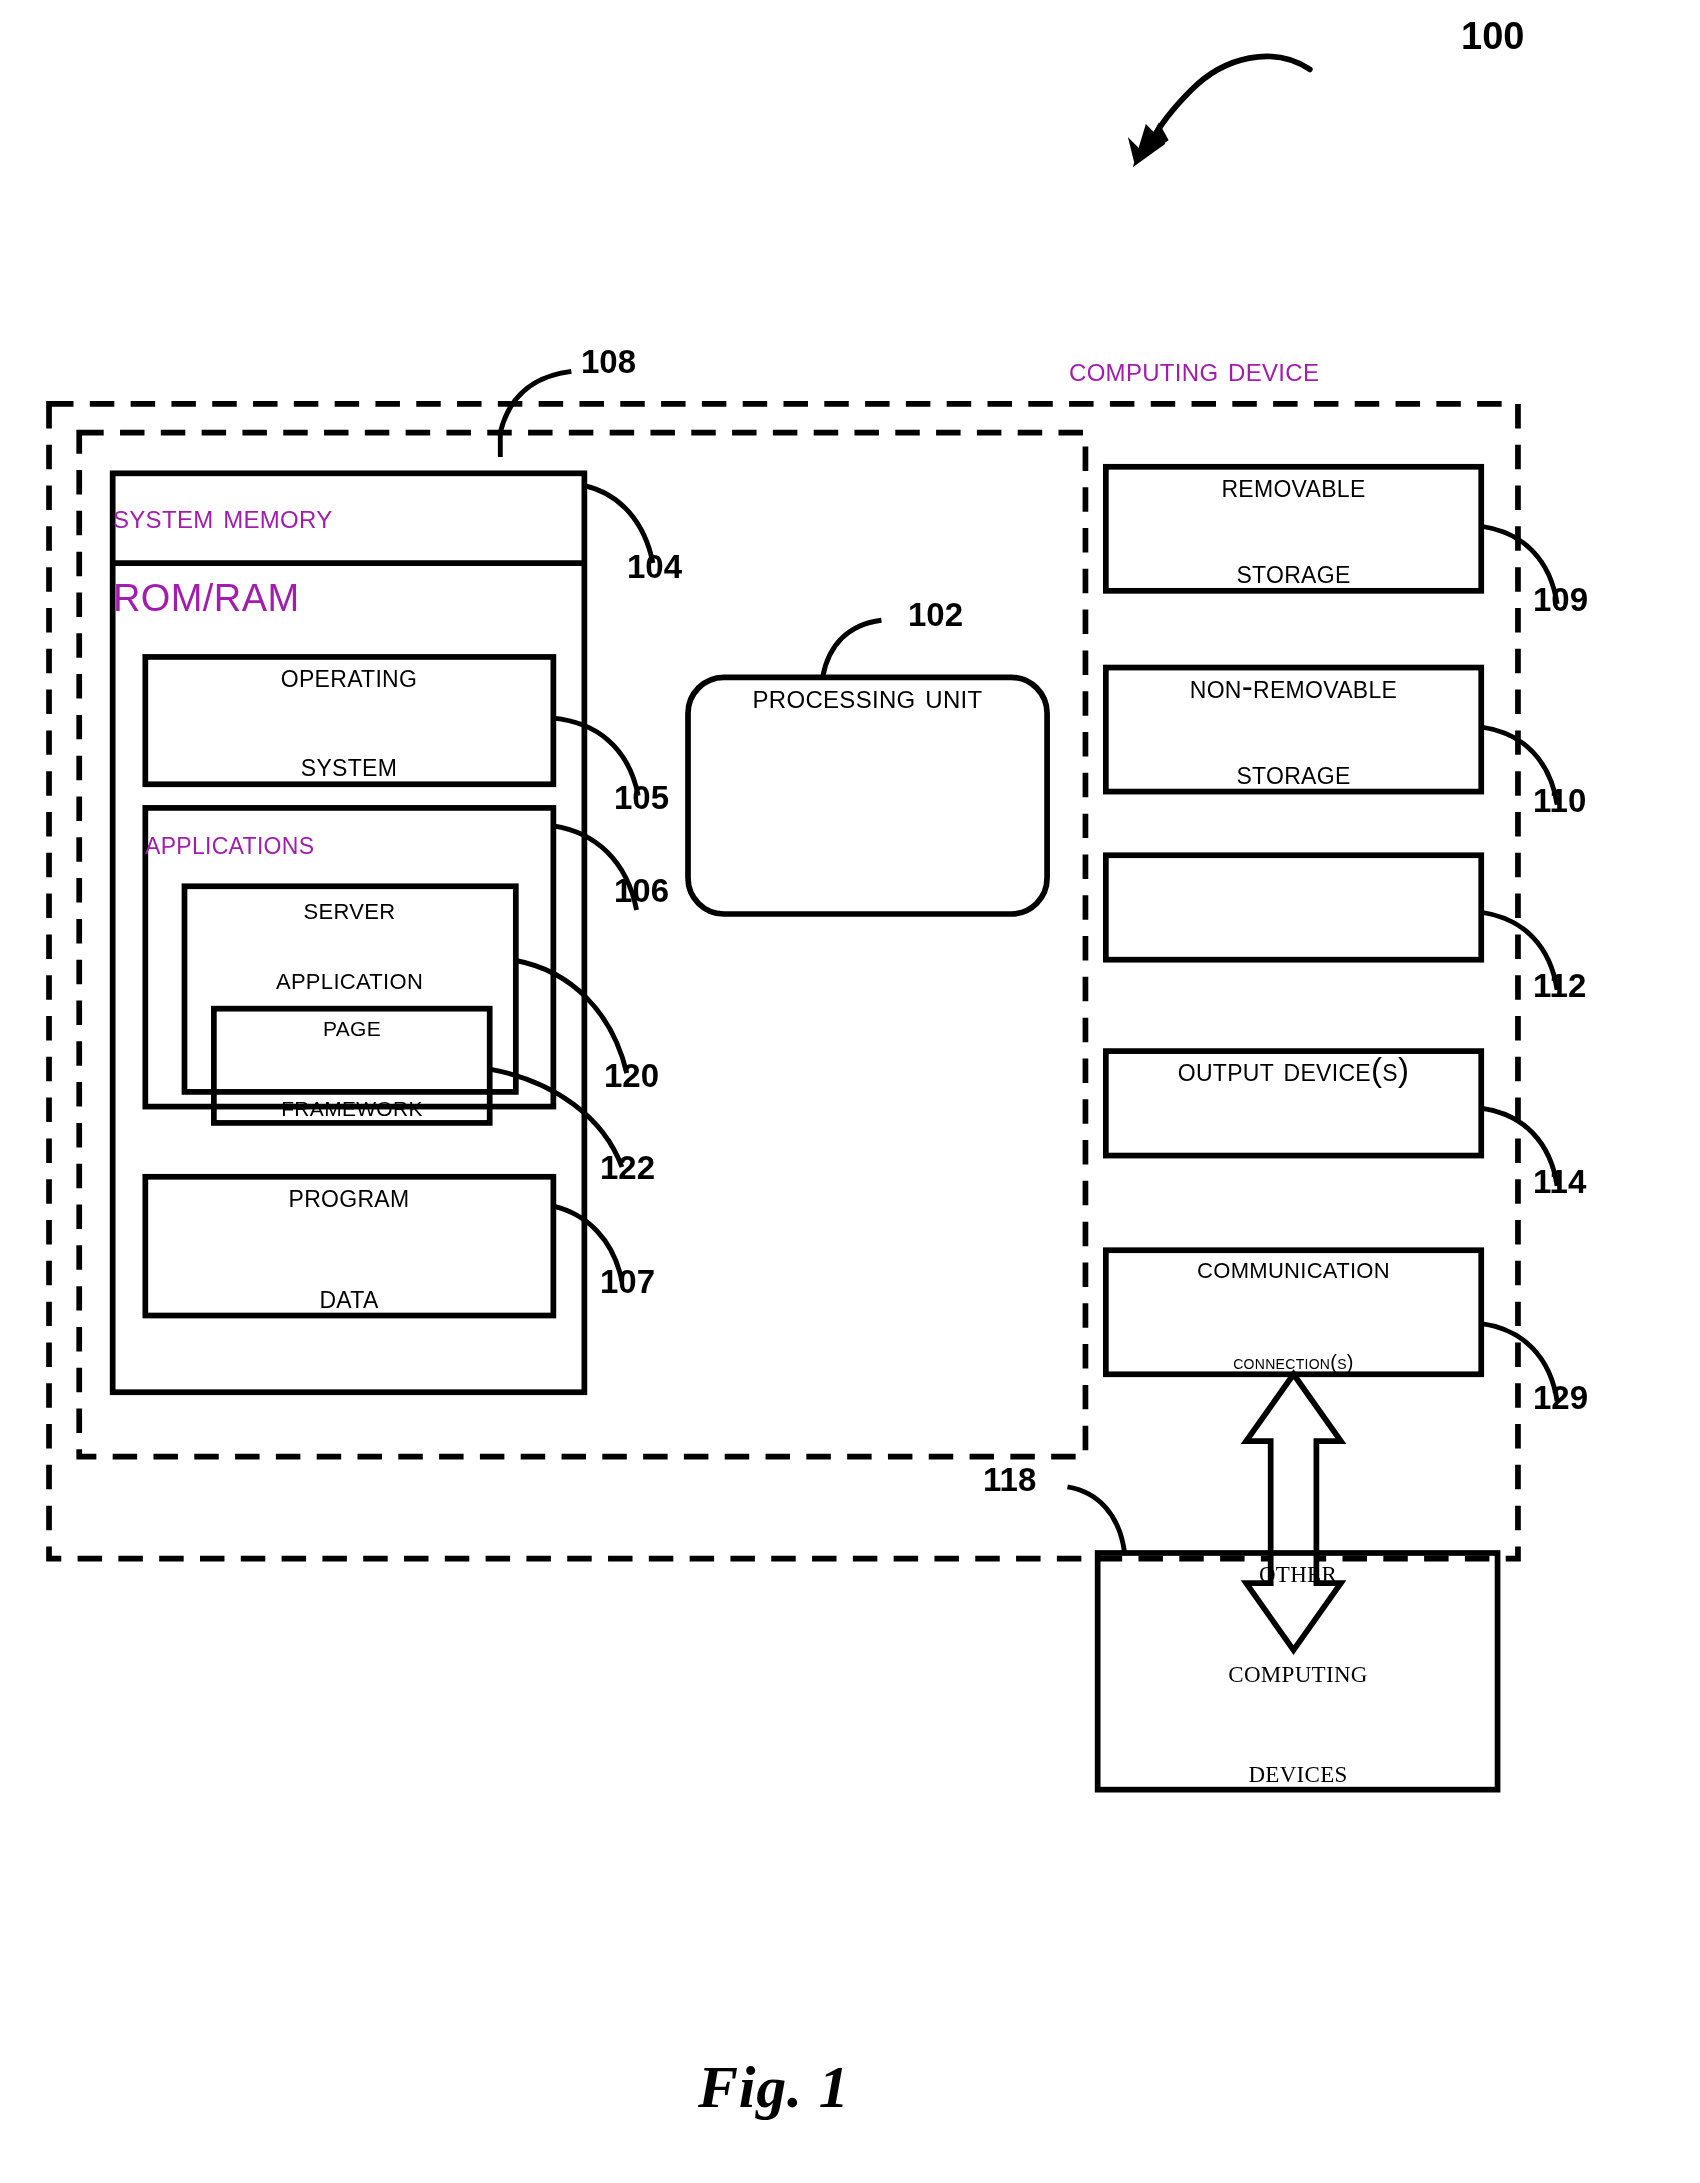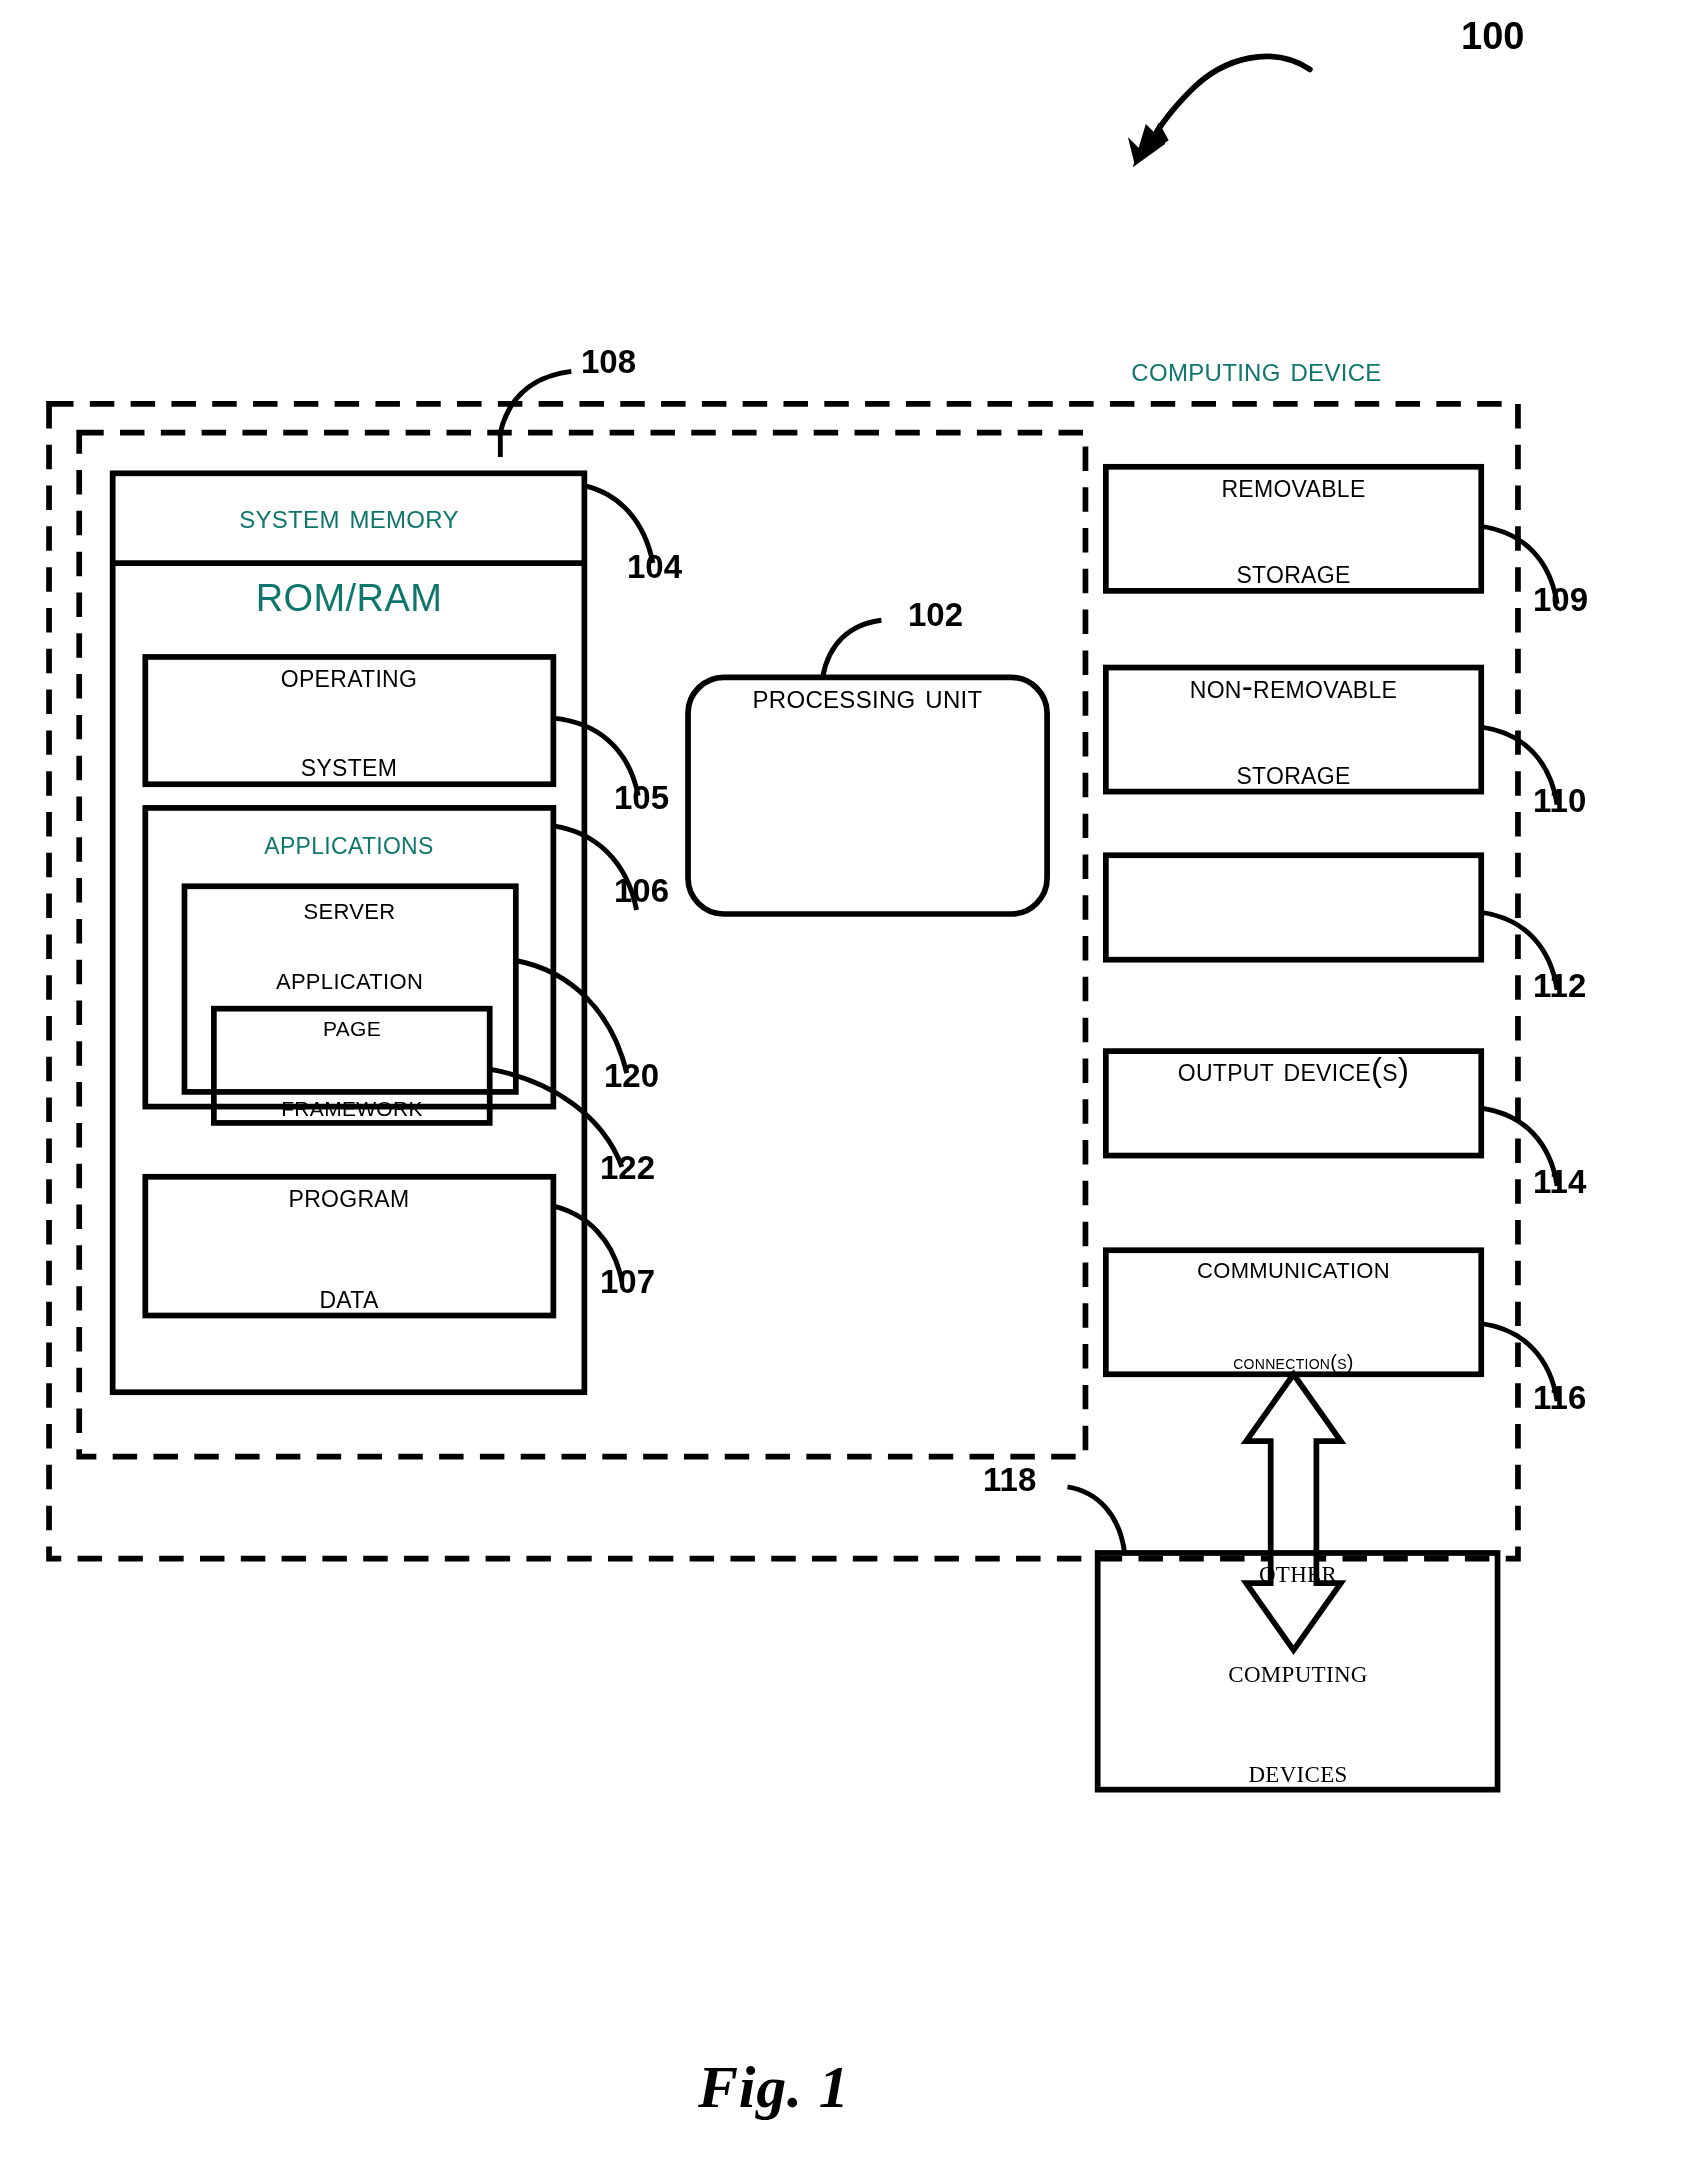--- a/index.html
+++ b/index.html
@@ -25,24 +25,23 @@
     position: absolute;
     left: 0; top: 0;
     width: 1700px;
     height: 2183px;
     overflow: visible;
   }
 
   
   .txt {
     position: absolute;
-    text-align: center;
     line-height: 1.18;
     white-space: nowrap;
-    color: #0f766e;
+    color: #a21caf;
   }
   
   .sc {
     font-variant: small-caps;
     text-transform: lowercase;
     letter-spacing: 0.3px;
   }
   .refnum {
     position: absolute;
     font-weight: bold;
@@ -194,21 +193,21 @@
 
   <div class="boxlabel" style="left:1106px; top:1051px; width:375px; height:104px;">
     <span class="sc" style="font-size:33px;">Output Device(s)</span>
   </div>
   <div class="refnum" style="left:1533px; top:1163px;">114</div>
 
   <div class="boxlabel" style="left:1106px; top:1250px; width:375px; height:124px;">
     <span class="sc" style="font-size:31px;">Communication</span>
     <span class="sc" style="font-size:20px;">Connection(s)</span>
   </div>
-  <div class="refnum" style="left:1533px; top:1379px;">116</div>
+  <div class="refnum" style="left:1533px; top:1379px;">129</div>
 
   <div class="boxlabel" style="left:1098px; top:1553px; width:400px; height:237px;font-family:Liberation Serif, serif;">
     <span class="sc" style="font-size:33px;">Other</span>
     <span class="sc" style="font-size:33px;">Computing</span>
     <span class="sc" style="font-size:33px;">Devices</span>
   </div>
   <div class="refnum" style="left:983px; top:1461px;">118</div>
 
   <div class="figcap" style="left:698px; top:2053px;">Fig. 1</div>
 

